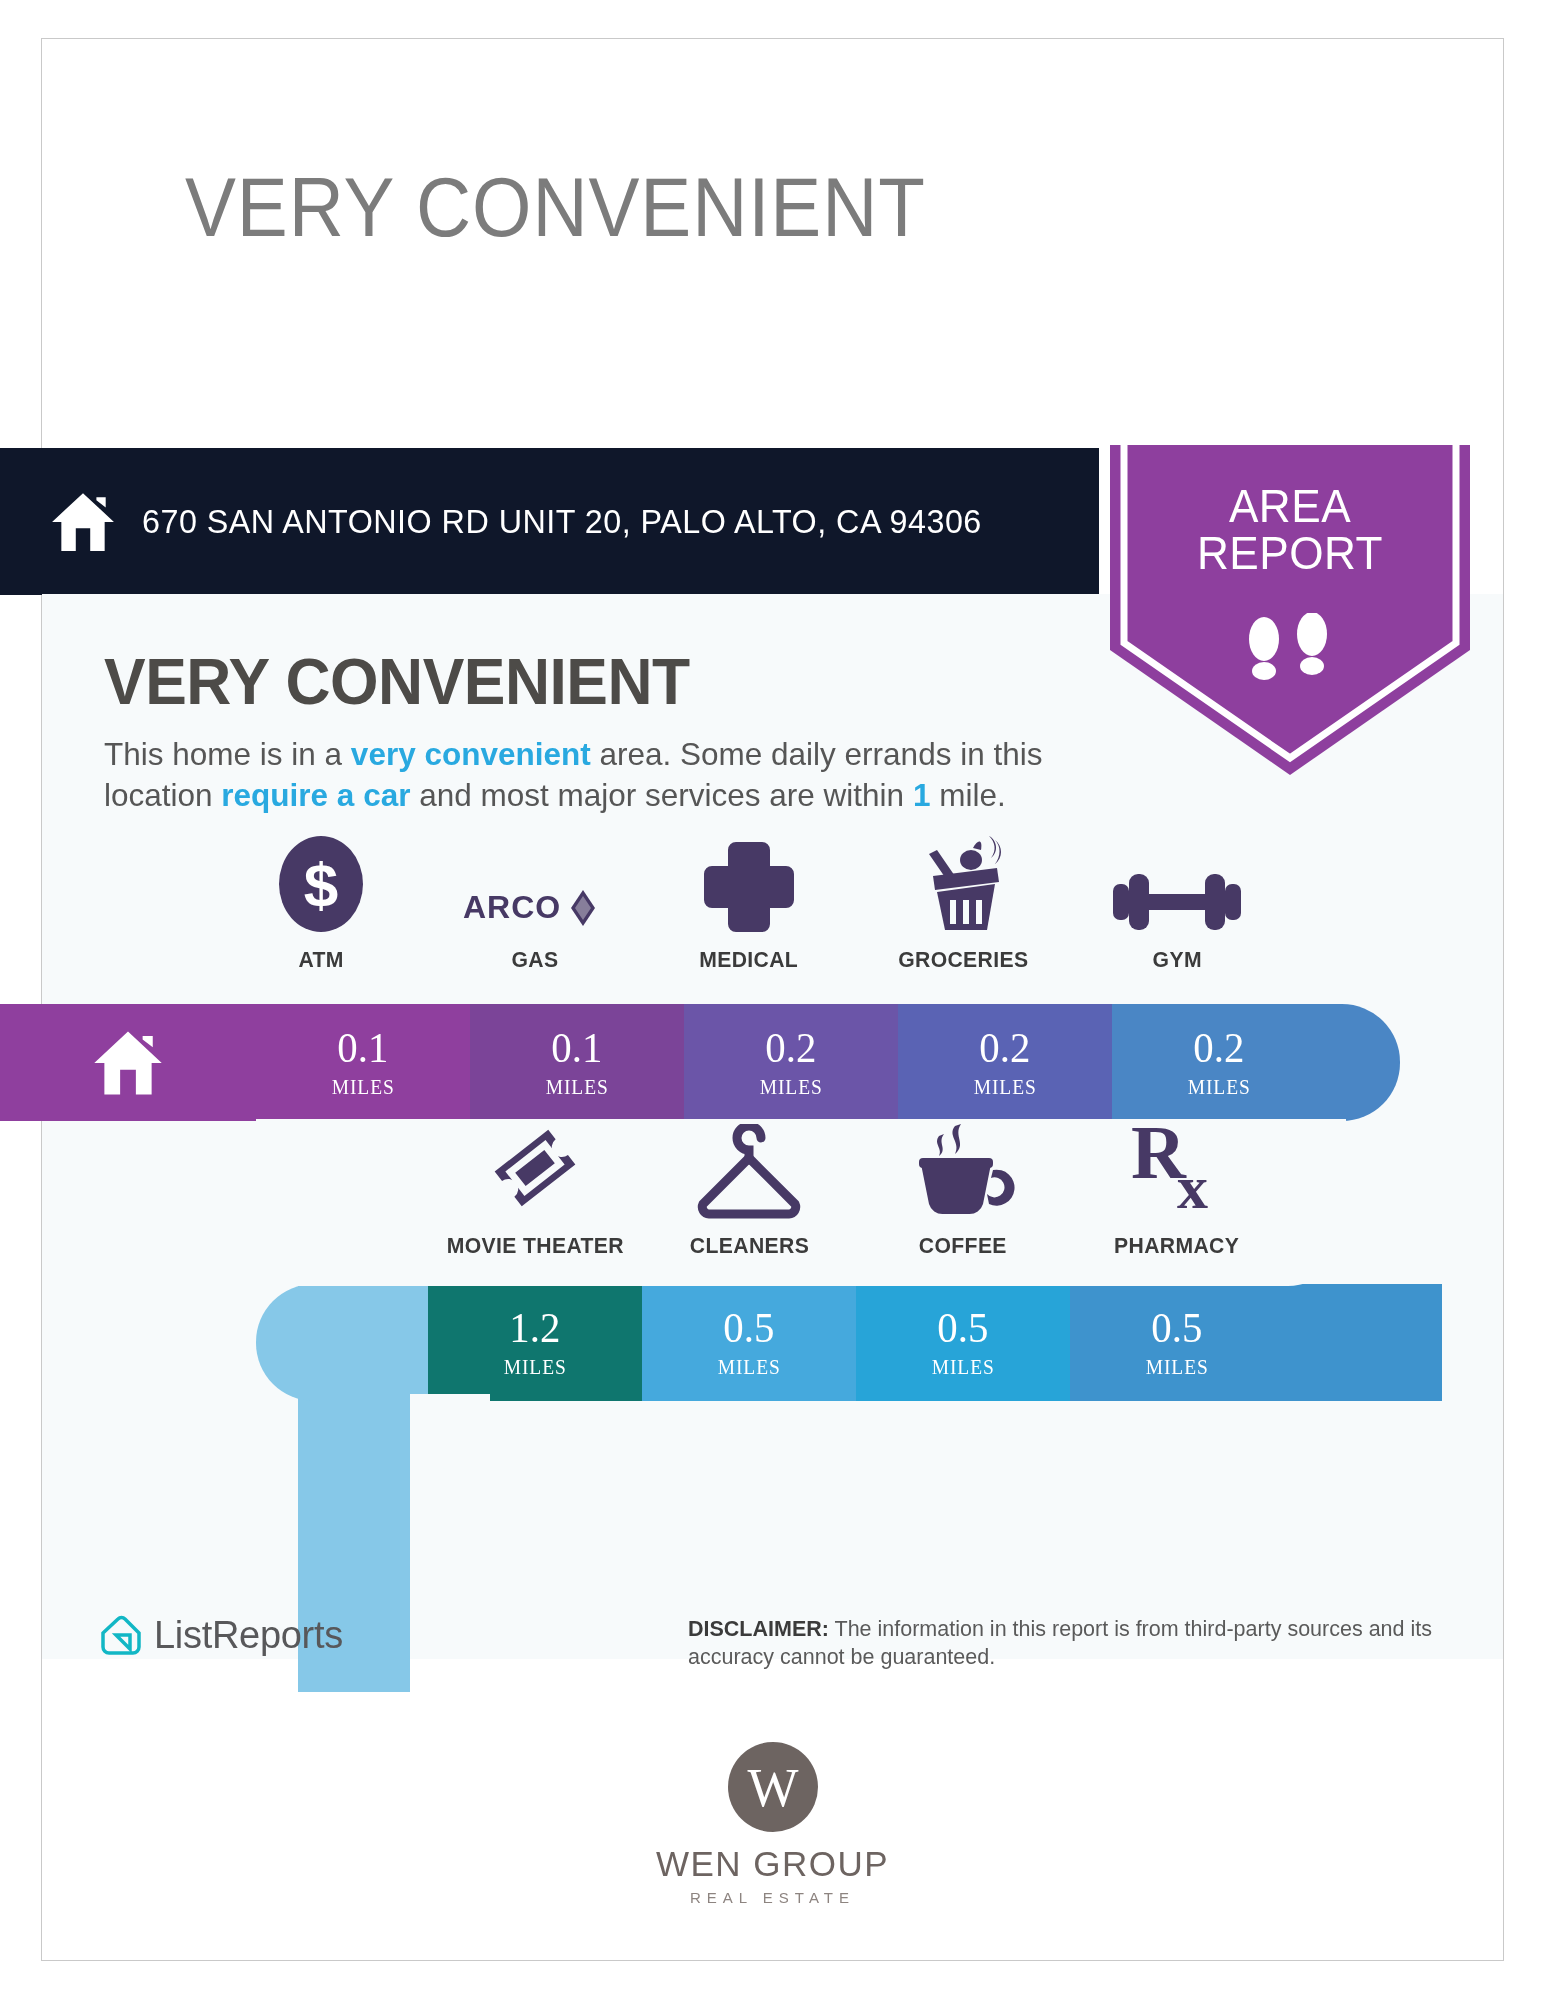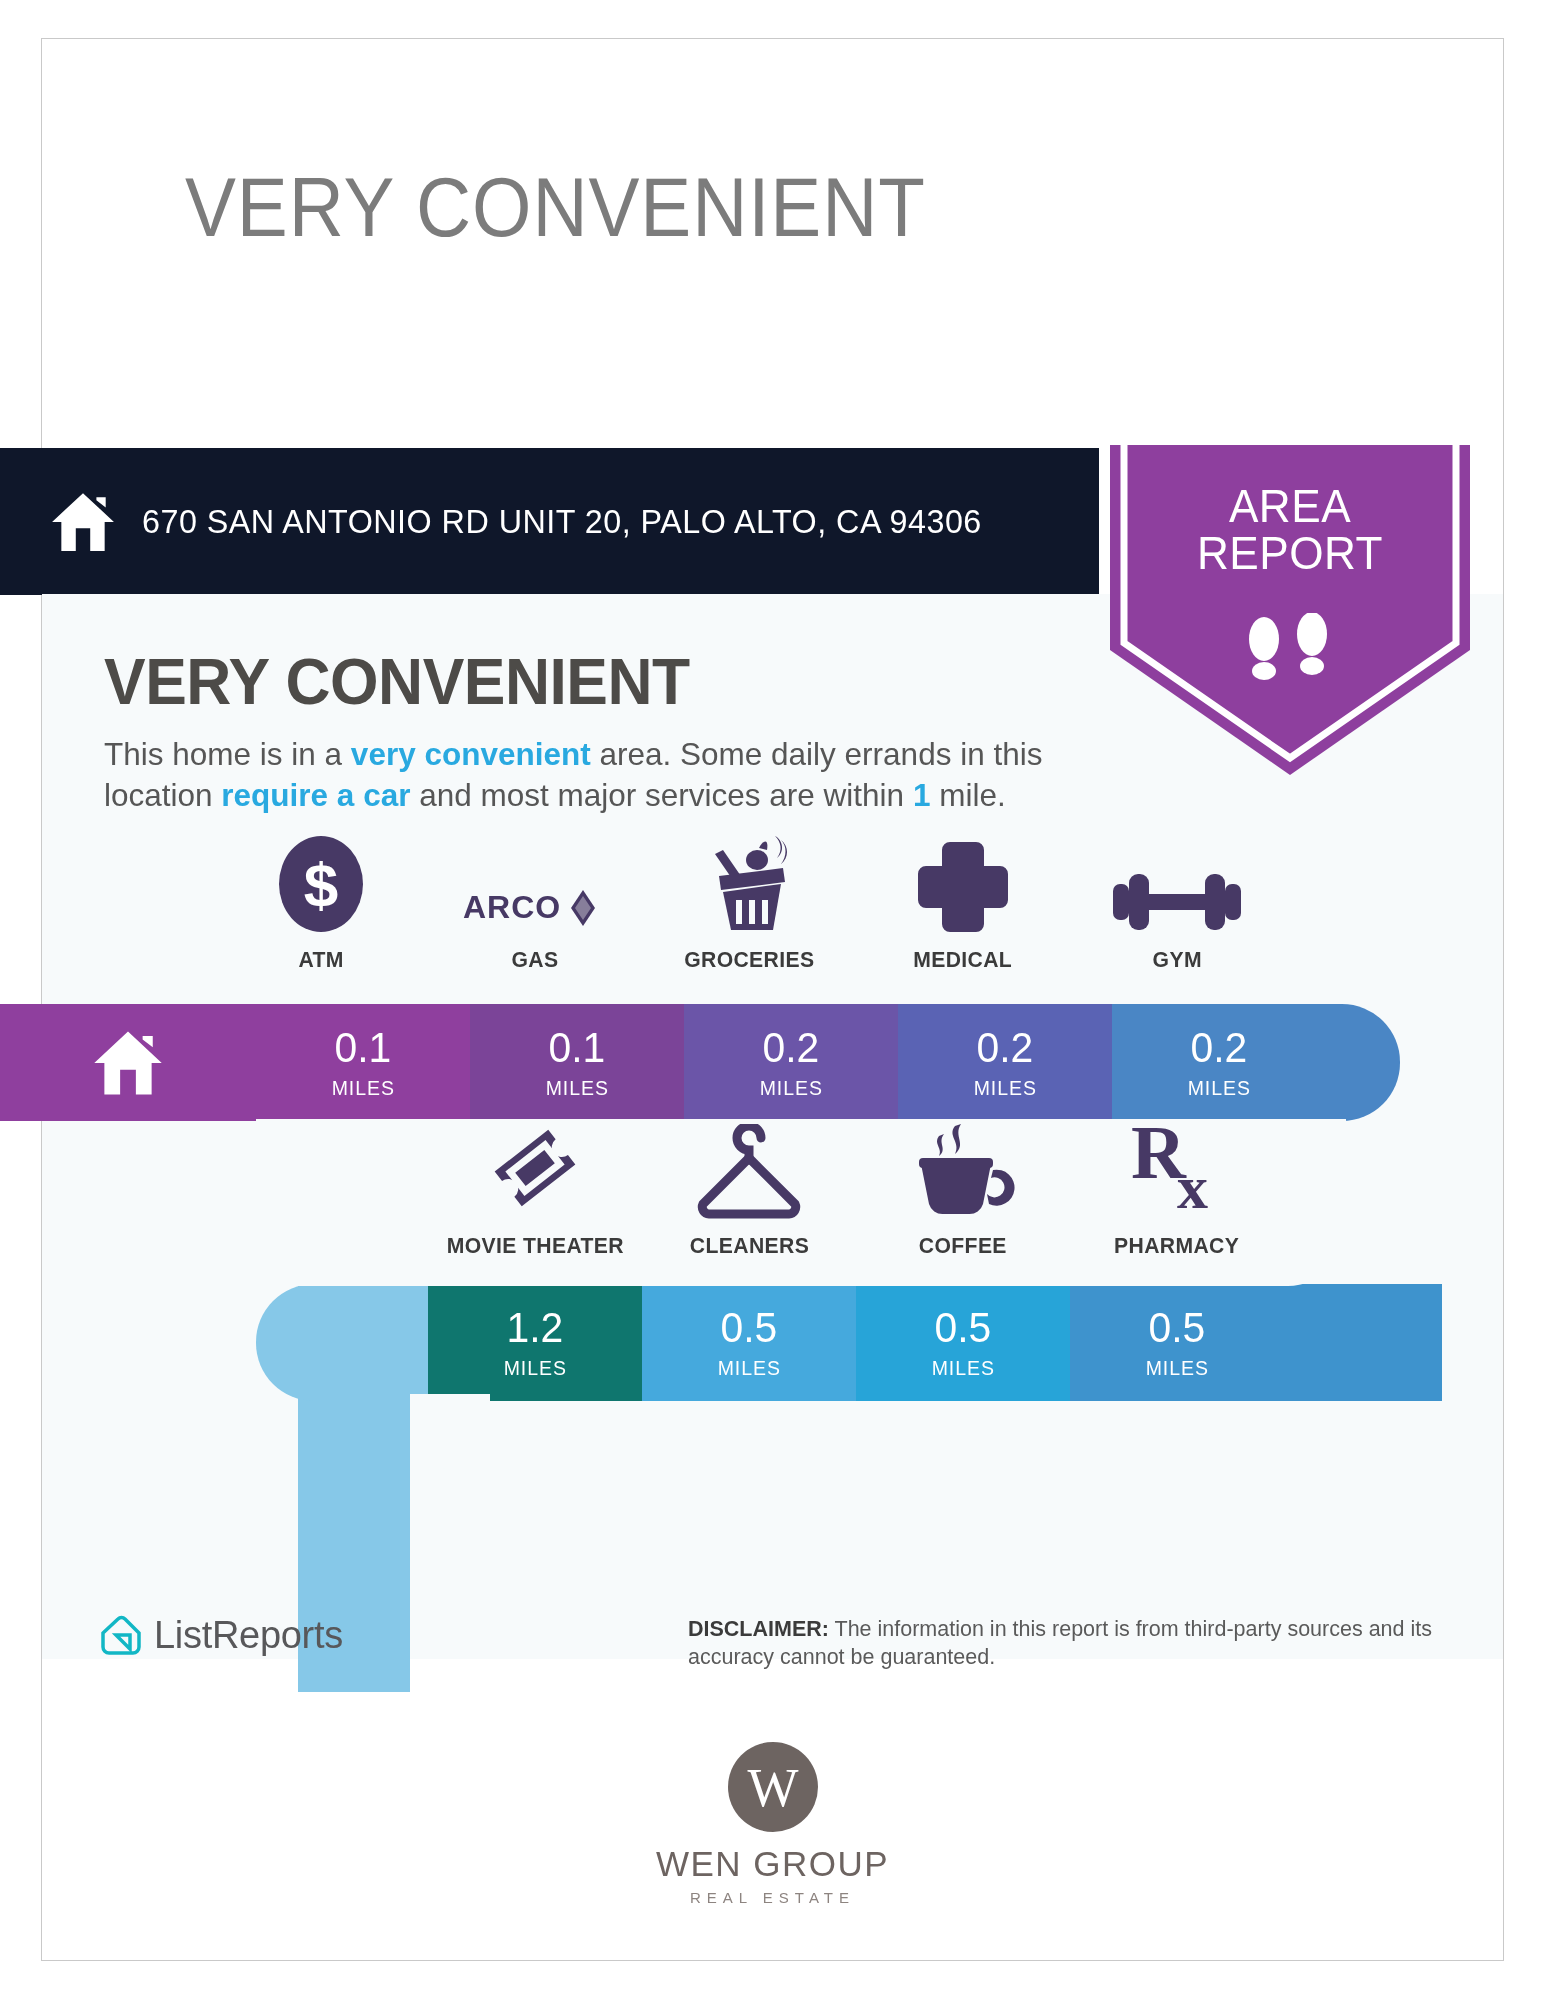--- a/index.html
+++ b/index.html
@@ -87,21 +87,21 @@
   .icon-label{
     margin-top:13px; font-size:22.5px; font-weight:700;
     color:#3b3b3b; letter-spacing:0.4px;
     transform:scaleX(0.94);
   }
 
   #row1-icons{ left:172px; top:236px; }
   #row2-icons{ left:386px; top:522px; }
 
   
-  .bar{ position:absolute; display:flex; align-items:flex-start; z-index:3; }
+  .bar{ position:absolute; display:flex; align-items:flex-start; z-index:3;font-family:Liberation Serif, serif; }
 
   #bar1{
     left:-42px; top:410px; width:1400px; height:117px;
     border-top-right-radius:58px; border-bottom-right-radius:58px;
     overflow:hidden;
   }
   #bar2{
     left:214px; top:690px; width:1186px; height:117px;
     border-top-left-radius:58px; border-bottom-left-radius:58px;
     overflow:hidden;
@@ -227,20 +227,31 @@
 
     <div class="icon-cell">
       <div class="icon-art">
         <svg width="160" height="52" viewBox="0 0 160 52">
           <text x="8" y="36" font-family="Liberation Sans, sans-serif" font-size="32" font-weight="700" fill="#473965" letter-spacing="1">ARCO</text>
           <path d="M128 8 L140 26 L128 44 L116 26 Z" fill="#473965"></path>
           <path d="M128 14 L136 26 L128 38 L120 26 Z" fill="#ffffff" opacity="0.35"></path>
         </svg>
       </div>
       <div class="icon-label">GAS</div>
+    </div>
+
+    <div class="icon-cell">
+      <div class="icon-art">
+        <svg width="94" height="94" viewBox="0 0 94 94">
+          <path d="M34 2 H60 A8 8 0 0 1 68 10 V26 H84 A8 8 0 0 1 92 34 V60
+                   A8 8 0 0 1 84 68 H68 V84 A8 8 0 0 1 60 92 H34 A8 8 0 0 1 26 84
+                   V68 H10 A8 8 0 0 1 2 60 V34 A8 8 0 0 1 10 26 H26 V10 A8 8 0 0 1 34 2 Z" fill="#473965"></path>
+        </svg>
+      </div>
+      <div class="icon-label">MEDICAL</div>
     </div>
 
     <div class="icon-cell">
       <div class="icon-art">
         <svg width="104" height="104" viewBox="0 0 104 104">
           <g fill="#473965">
             <path d="M22 46 L86 38 L88 52 L24 60 Z"></path>
             <path d="M26 62 L84 54 L76 100 L34 100 Z"></path>
             <path d="M18 24 L26 20 L48 52 L40 56 Z"></path>
             <ellipse cx="60" cy="30" rx="11" ry="10"></ellipse>
@@ -253,31 +264,20 @@
             <rect x="52" y="70" width="6" height="24"></rect>
             <rect x="65" y="70" width="6" height="24"></rect>
           </g>
         </svg>
       </div>
       <div class="icon-label">GROCERIES</div>
     </div>
 
     <div class="icon-cell">
       <div class="icon-art">
-        <svg width="94" height="94" viewBox="0 0 94 94">
-          <path d="M34 2 H60 A8 8 0 0 1 68 10 V26 H84 A8 8 0 0 1 92 34 V60
-                   A8 8 0 0 1 84 68 H68 V84 A8 8 0 0 1 60 92 H34 A8 8 0 0 1 26 84
-                   V68 H10 A8 8 0 0 1 2 60 V34 A8 8 0 0 1 10 26 H26 V10 A8 8 0 0 1 34 2 Z" fill="#473965"></path>
-        </svg>
-      </div>
-      <div class="icon-label">MEDICAL</div>
-    </div>
-
-    <div class="icon-cell">
-      <div class="icon-art">
         <svg width="128" height="64" viewBox="0 0 128 64">
           <g fill="#473965">
             <rect x="0" y="14" width="16" height="36" rx="7"></rect>
             <rect x="16" y="4" width="20" height="56" rx="9"></rect>
             <rect x="36" y="24" width="56" height="16"></rect>
             <rect x="92" y="4" width="20" height="56" rx="9"></rect>
             <rect x="112" y="14" width="16" height="36" rx="7"></rect>
           </g>
         </svg>
       </div>

